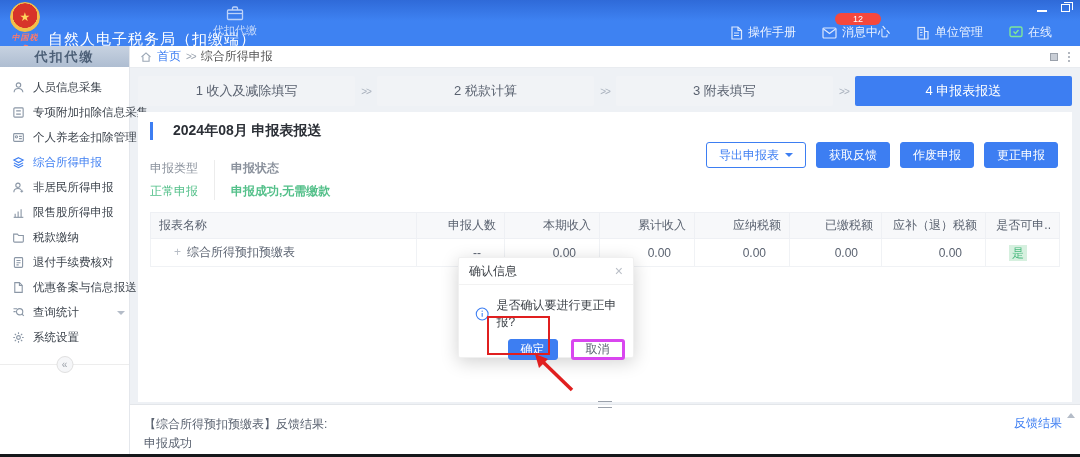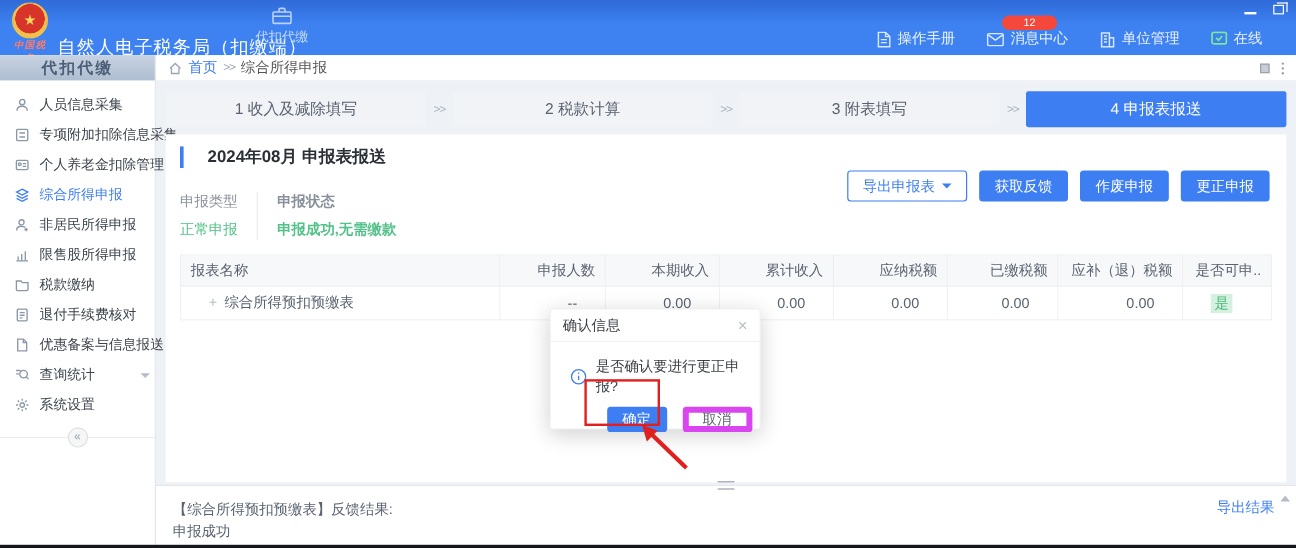--- a/index.html
+++ b/index.html
@@ -96,21 +96,21 @@
   
   .dialog { position:absolute; left:458px; top:257px; width:176px; height:101px; background:#fff;
     border:1px solid #f0f0f0; border-radius:2px; box-shadow:0 4px 18px rgba(0,0,0,0.18); z-index:5; }
   .dlg-head { height:27px; display:flex; align-items:center; padding:0 10px; border-bottom:1px solid #f2f2f2;
     color:#3a3f45; font-size:12px; }
   .dlg-close { margin-left:auto; color:#b9bec6; font-size:14px; cursor:pointer; line-height:1; }
   .dlg-body { display:flex; align-items:center; gap:7px; padding:12px 12px 8px 16px; color:#3a3f45; }
   .dlg-btns { display:flex; justify-content:center; gap:13px;margin-left:40px; }
   .dlg-btn { height:21px; padding:0 12px; font-size:12px; border-radius:3px; display:flex; align-items:center; cursor:pointer; }
   .dlg-btn.ok { background:#3d7ef2; color:#fff; border:1px solid #3d7ef2; }
-  .dlg-btn.cancel { background:#fff; color:#5a6270; border:5px solid #d946ef; }
+  .dlg-btn.cancel { background:#fff; color:#5a6270; border:3px solid #d946ef; }
 
   .anno-rect { position:absolute; left:487px; top:316px; width:63px; height:39px; border:2px solid #e01f1f;
     z-index:6; pointer-events:none; }
   .anno-arrow { position:absolute; left:528px; top:352px; z-index:6; pointer-events:none; }
 
   
   .footer { position:absolute; left:130px; right:0; top:404px; bottom:3px; background:#fff; border-top:1px solid #e3e6ea; }
   .drag-handle { position:absolute; left:50%; top:-4px; transform:translateX(-50%); width:14px; height:7px;
     border-top:1.5px solid #9aa1ab; border-bottom:1.5px solid #9aa1ab; cursor:row-resize; }
   .fb-text { padding:10px 0 0 14px; color:#5a6270; line-height:19px; }
@@ -385,18 +385,18 @@
     <line x1="44" y1="38" x2="13" y2="8" stroke="#e01f1f" stroke-width="3.5"></line>
     <polygon points="7,2 20,7 11,16" fill="#e01f1f"></polygon>
   </svg>
 
   <div class="footer">
     <div class="drag-handle"></div>
     <div class="fb-text">
       <div>【综合所得预扣预缴表】反馈结果:</div>
       <div>申报成功</div>
     </div>
-    <span class="export-link">导出结果</span>
+    <span class="export-link">反馈结果</span>
     <span class="caret-up"></span>
   </div>
 
   <div class="bottom-strip"></div>
 </div>
 
 </body></html>

